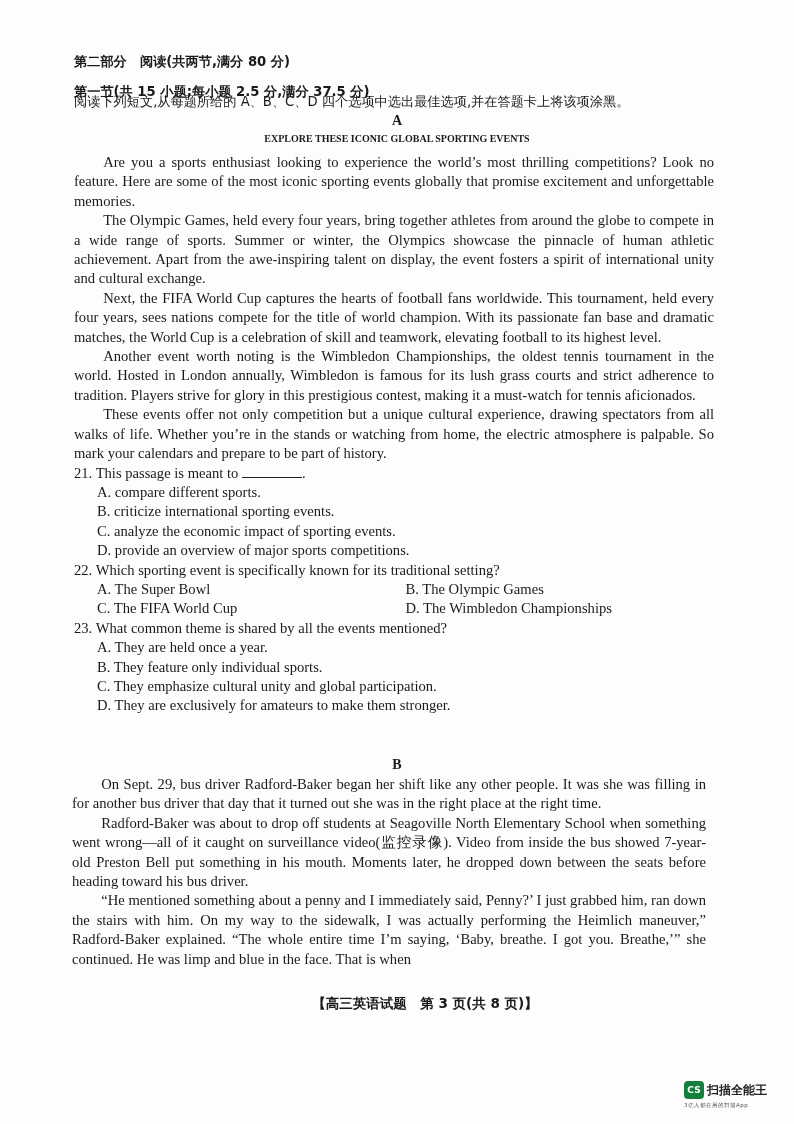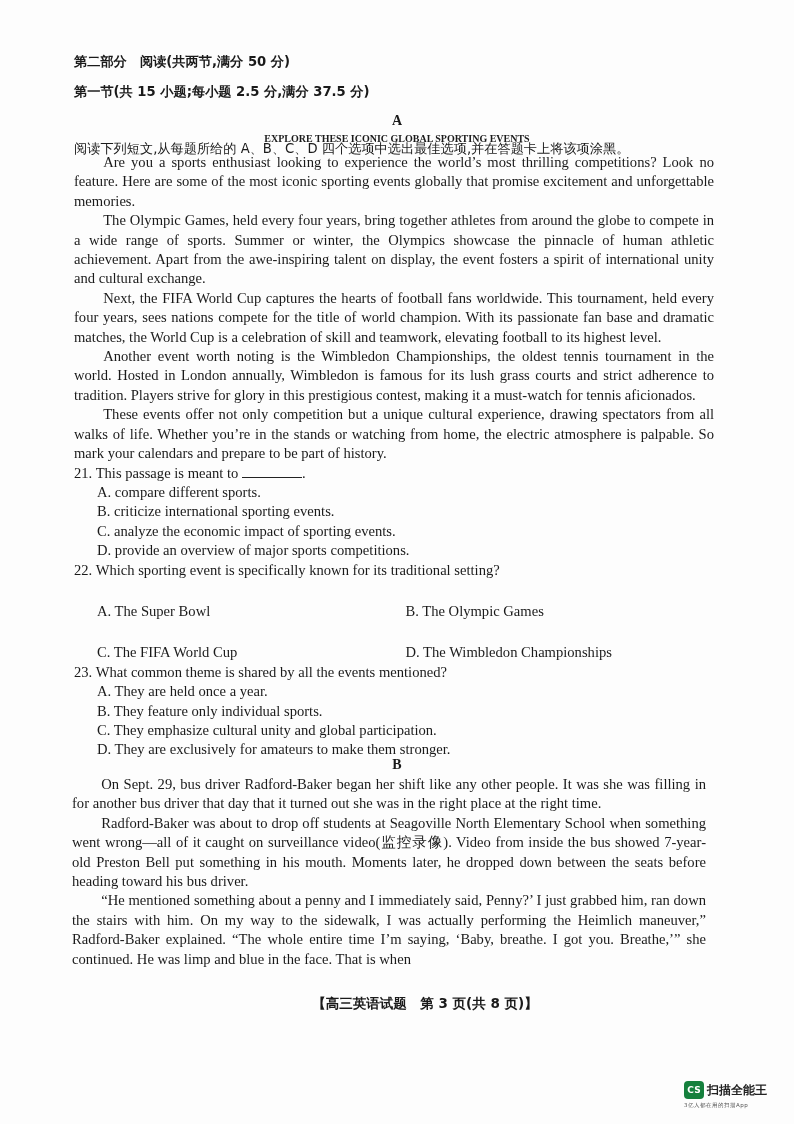--- a/index.html
+++ b/index.html
@@ -6,39 +6,39 @@
   body { width: 794px; height: 1124px; position: relative; overflow: hidden; color: #1a1a1a;
          font-family: "Liberation Serif", "DejaVu Serif", serif; }
   .page { position: absolute; left: 0; top: 0; width: 794px; height: 1124px; }
   .hdr { position: absolute; left: 74px; font-family: "DejaVu Sans", sans-serif; font-size: 13.2px; white-space: nowrap; }
   .hdr.bold { font-weight: bold; }
   .center { position: absolute; left: 0; width: 794px; text-align: center; font-weight: bold; }
   .body-block { position: absolute; left: 74px; width: 640px; font-size: 14.6px; line-height: 19.4px; }
   .para { margin: 0; text-indent: 2em; text-align: justify; }
   .q { margin: 0; }
   .opt { margin: 0 0 0 23px; }
-  .opt-row { display: flex; margin-left: 23px; margin-top: 22px; }
+  .opt-row { display: flex; margin-left: 23px; }
   .opt-row .opt-cell { width: 319px; }
   .blank { display: inline-block; width: 60px; border-bottom: 1px solid #222; height: 12px; vertical-align: baseline; }
   .footer { position: absolute; top: 995px; left: 0; width: 794px; text-align: center;
             font-family: "DejaVu Sans", sans-serif; font-weight: bold; font-size: 13.5px; padding-left: 28px; }
   .wm { position: absolute; left: 684px; top: 1080px; width: 110px; }
   .wm-logo { display: inline-block; width: 20px; height: 18px; background: #15803d; color: #fff; border-radius: 4px;
              font-family: "DejaVu Sans", sans-serif; font-size: 9px; font-weight: bold; text-align: center; line-height: 18px; vertical-align: middle; }
   .wm-name { font-family: "DejaVu Sans", sans-serif; font-size: 12px; font-weight: bold; vertical-align: middle; margin-left: 3px; color: #222; }
   .wm-sub { font-family: "DejaVu Sans", sans-serif; font-size: 5.5px; color: #555; margin-top: 3px; letter-spacing: 0.5px; }
 </style>
 </head>
 <body>
 
 <div class="page">
 
-  <div class="hdr bold" style="top:53px;">第二部分　阅读(共两节,满分 50 分)</div>
+  <div class="hdr bold" style="top:53px;">第二部分　阅读(共两节,满分 80 分)</div>
   <div class="hdr bold" style="top:83px;">第一节(共 15 小题;每小题 2.5 分,满分 37.5 分)</div>
-  <div class="hdr" style="top:93px;margin-top:47px;">阅读下列短文,从每题所给的 A、B、C、D 四个选项中选出最佳选项,并在答题卡上将该项涂黑。</div>
+  <div class="hdr" style="top:93px;">阅读下列短文,从每题所给的 A、B、C、D 四个选项中选出最佳选项,并在答题卡上将该项涂黑。</div>
 
   <div class="center" style="top:113px; font-size:14px;">A</div>
   <div class="center" style="top:133px; font-size:10px;">EXPLORE THESE ICONIC GLOBAL SPORTING EVENTS</div>
 
   <div class="body-block" style="top:153px;">
     <p class="para">Are you a sports enthusiast looking to experience the world’s most thrilling competitions? Look no feature. Here are some of the most iconic sporting events globally that promise excitement and unforgettable memories.</p>
     <p class="para">The Olympic Games, held every four years, bring together athletes from around the globe to compete in a wide range of sports. Summer or winter, the Olympics showcase the pinnacle of human athletic achievement. Apart from the awe-inspiring talent on display, the event fosters a spirit of international unity and cultural exchange.</p>
     <p class="para">Next, the FIFA World Cup captures the hearts of football fans worldwide. This tournament, held every four years, sees nations compete for the title of world champion. With its passionate fan base and dramatic matches, the World Cup is a celebration of skill and teamwork, elevating football to its highest level.</p>
     <p class="para">Another event worth noting is the Wimbledon Championships, the oldest tennis tournament in the world. Hosted in London annually, Wimbledon is famous for its lush grass courts and strict adherence to tradition. Players strive for glory in this prestigious contest, making it a must-watch for tennis aficionados.</p>
     <p class="para">These events offer not only competition but a unique cultural experience, drawing spectators from all walks of life. Whether you’re in the stands or watching from home, the electric atmosphere is palpable. So mark your calendars and prepare to be part of history.</p>

